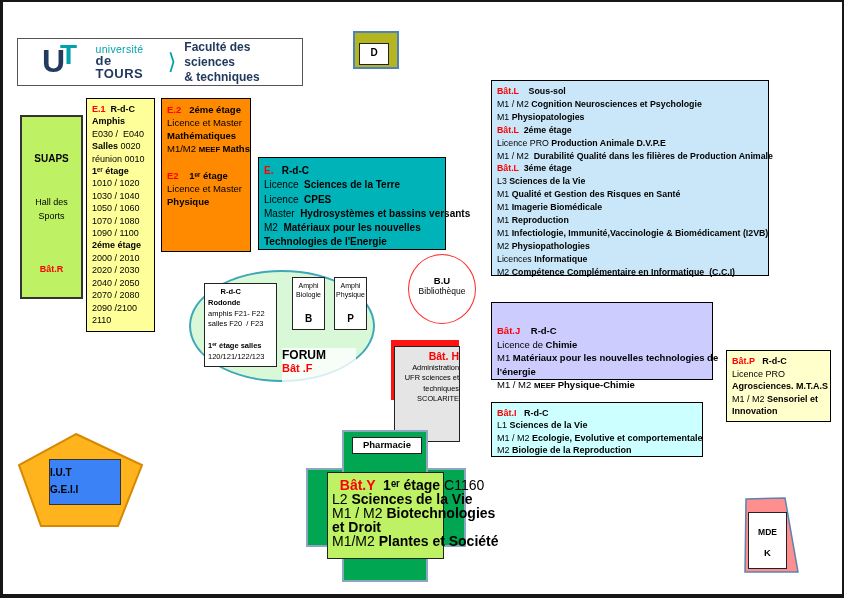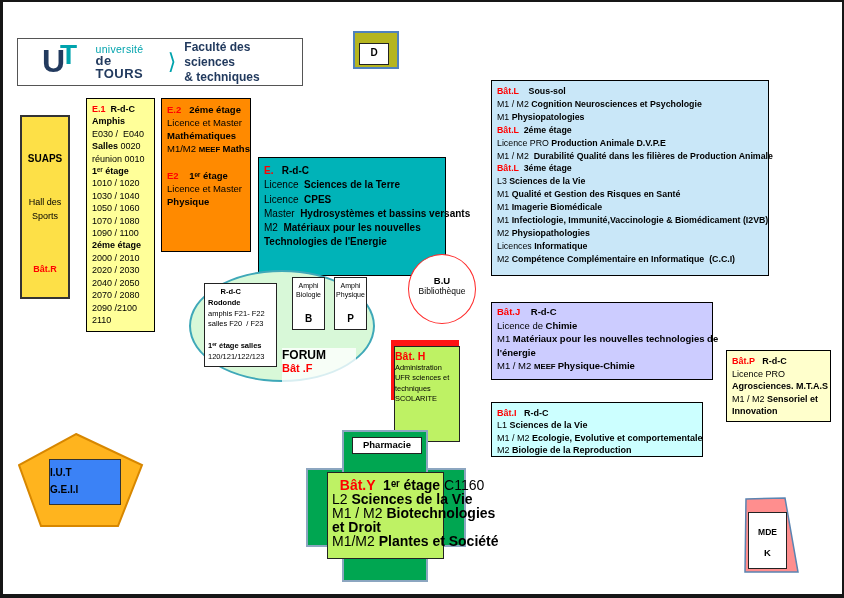--- a/index.html
+++ b/index.html
@@ -27,52 +27,52 @@
   .mark-u{position:absolute;left:0;top:-2px;font-size:32px;font-weight:800;color:#223a5e;letter-spacing:-2px;}
   .mark-t{position:absolute;left:18px;top:-6px;font-size:28px;font-weight:800;color:#00a3ad;}
   .uname{margin-left:6px;line-height:1;}
   .uname .l1{color:#00a3ad;font-size:10.5px;letter-spacing:.3px;}
   .uname .l2{color:#223a5e;font-size:13px;font-weight:800;letter-spacing:.5px;}
   .divider{color:#00a3ad;font-size:22px;font-weight:300;margin:0 8px 0 10px;}
   .faculty{color:#223a5e;font-size:12px;font-weight:700;line-height:1.25;}
 
   
   .box{border:1px solid #000;padding:4px 5px;}
-  .suaps{left:17px;top:113px;width:50px;height:184px;background:#fde047;border:2px solid #333;text-align:center;font-size:9px;}
+  .suaps{left:17px;top:113px;width:63px;height:184px;background:#bef264;border:2px solid #333;text-align:center;font-size:9px;}
   .suaps .title{margin-top:36px;font-weight:700;font-size:10px;}
   .suaps .hall{margin-top:32px;line-height:1.5;}
   .suaps .bat{margin-top:41px;}
 
   .e1{left:83px;top:96px;width:69px;height:234px;background:#ffff99;font-size:9px;line-height:12.4px;}
   .e2{left:158px;top:96px;width:90px;height:154px;background:#ff8a00;font-size:9.5px;line-height:13px;}
-  .e-blk{left:255px;top:155px;width:188px;height:119px;background:#00b3b8;font-size:10px;line-height:14.3px;padding-top:6px;}
+  .e-blk{left:255px;top:155px;width:188px;height:93px;background:#00b3b8;font-size:10px;line-height:14.3px;padding-top:6px;}
   .batl{left:488px;top:78px;width:278px;height:196px;background:#c9e7f8;font-size:8.8px;line-height:12.9px;}
-  .batj{left:488px;top:300px;width:222px;height:78px;background:#ccccff;font-size:9.5px;line-height:13.5px;padding-top:2px;}
+  .batj{left:488px;top:300px;width:222px;height:78px;background:#ccccff;font-size:9.5px;line-height:13.5px;padding-top:21px;}
   .batp{left:723px;top:348px;width:105px;height:72px;background:#ffffcc;font-size:9px;line-height:12.5px;}
   .bati{left:488px;top:400px;width:212px;height:55px;background:#ccffff;font-size:9px;line-height:12.3px;}
 
   
   .ellipse{left:186px;top:268px;width:186px;height:112px;background:#d8f8d8;border:2px solid #3fa8b8;border-radius:50%;}
   .rodonde{left:201px;top:281px;width:73px;height:84px;background:#fff;border:1px solid #222;font-size:7.5px;line-height:10.8px;padding:3px 3px;}
   .amphi{width:33px;height:53px;background:#fff;border:1px solid #222;text-align:center;font-size:7px;line-height:8.5px;
          display:flex;flex-direction:column;padding-top:4px;}
   .amphi .letter{margin-top:auto;margin-bottom:6px;font-weight:700;font-size:10px;}
   .amphi-bio{left:289px;top:275px;}
   .amphi-phy{left:331px;top:275px;}
   .forum-label{left:279px;top:346px;width:74px;height:42px;background:rgba(255,255,255,.8);text-align:left;}
   .forum-label .t1{font-weight:700;font-size:12px;}
   .forum-label .t2{font-weight:700;font-size:11px;color:#ff0000;}
 
   .bu{left:405px;top:252px;width:68px;height:70px;border:1.5px solid #ff2a2a;border-radius:50%;background:#fff;
       text-align:center;padding-top:20px;font-size:8.5px;}
   .bu .t1{font-weight:700;font-size:9.5px;}
 
   .bath-red{left:388px;top:338px;width:68px;height:60px;background:#ff1414;}
-  .bath{left:391px;top:344px;width:66px;height:96px;background:#bef264;border:1.5px solid #222;
-        text-align:left;font-size:7.4px;line-height:10.2px;padding-top:4px;}
+  .bath{left:391px;top:344px;width:66px;height:96px;background:#e5e5e5;border:1.5px solid #222;
+        text-align:right;font-size:7.4px;line-height:10.2px;padding-top:4px;}
 
   
   .cross{background:#00a651;border:2px solid #8ca6c0;}
   .cross-v{left:339px;top:428px;width:86px;height:152px;}
   .cross-h{left:303px;top:466px;width:160px;height:79px;}
   .cross-patch{left:342px;top:469px;width:80px;height:73px;background:#00a651;}
   .pharm{left:349px;top:435px;width:70px;height:17px;background:#fff;border:1.5px solid #222;
          text-align:center;font-weight:700;font-size:9.5px;line-height:14px;}
   .baty{left:324px;top:470px;width:117px;height:87px;background:#bef264;border:1px solid #222;
         font-size:14px;line-height:14px;padding:5px 4px;}
@@ -173,20 +173,21 @@
       <div class="tline"><span class="red">Bât.L</span><span class="b">    Sous-sol</span></div>
       <div class="tline"><span class="n">M1 / M2 </span><span class="b">Cognition Neurosciences et Psychologie</span></div>
       <div class="tline"><span class="n">M1 </span><span class="b">Physiopatologies</span></div>
       <div class="tline"><span class="red">Bât.L</span><span class="b">  2éme étage</span></div>
       <div class="tline"><span class="n">Licence PRO </span><span class="b">Production Animale D.V.P.E</span></div>
       <div class="tline"><span class="n">M1 / M2  </span><span class="b">Durabilité Qualité dans les filières de Production Animale</span></div>
       <div class="tline"><span class="red">Bât.L</span><span class="b">  3éme étage</span></div>
       <div class="tline"><span class="n">L3 </span><span class="b">Sciences de la Vie</span></div>
       <div class="tline"><span class="n">M1 </span><span class="b">Qualité et Gestion des Risques en Santé</span></div>
       <div class="tline"><span class="n">M1 </span><span class="b">Imagerie Biomédicale</span></div>
+      <div class="tline"><span class="n">M1 </span><span class="b">Reproduction</span></div>
       <div class="tline"><span class="n">M1 </span><span class="b">Infectiologie, Immunité,Vaccinologie &amp; Biomédicament (I2VB)</span></div>
       <div class="tline"><span class="n">M2 </span><span class="b">Physiopathologies</span></div>
       <div class="tline"><span class="n">Licences </span><span class="b">Informatique</span></div>
       <div class="tline"><span class="n">M2 </span><span class="b">Compétence Complémentaire en Informatique  (C.C.I)</span></div>
     </div>
 
   <div class="abs ellipse"></div>
 
   <div class="abs rodonde">
       <div class="tline"><span class="b">      R-d-C</span></div>

